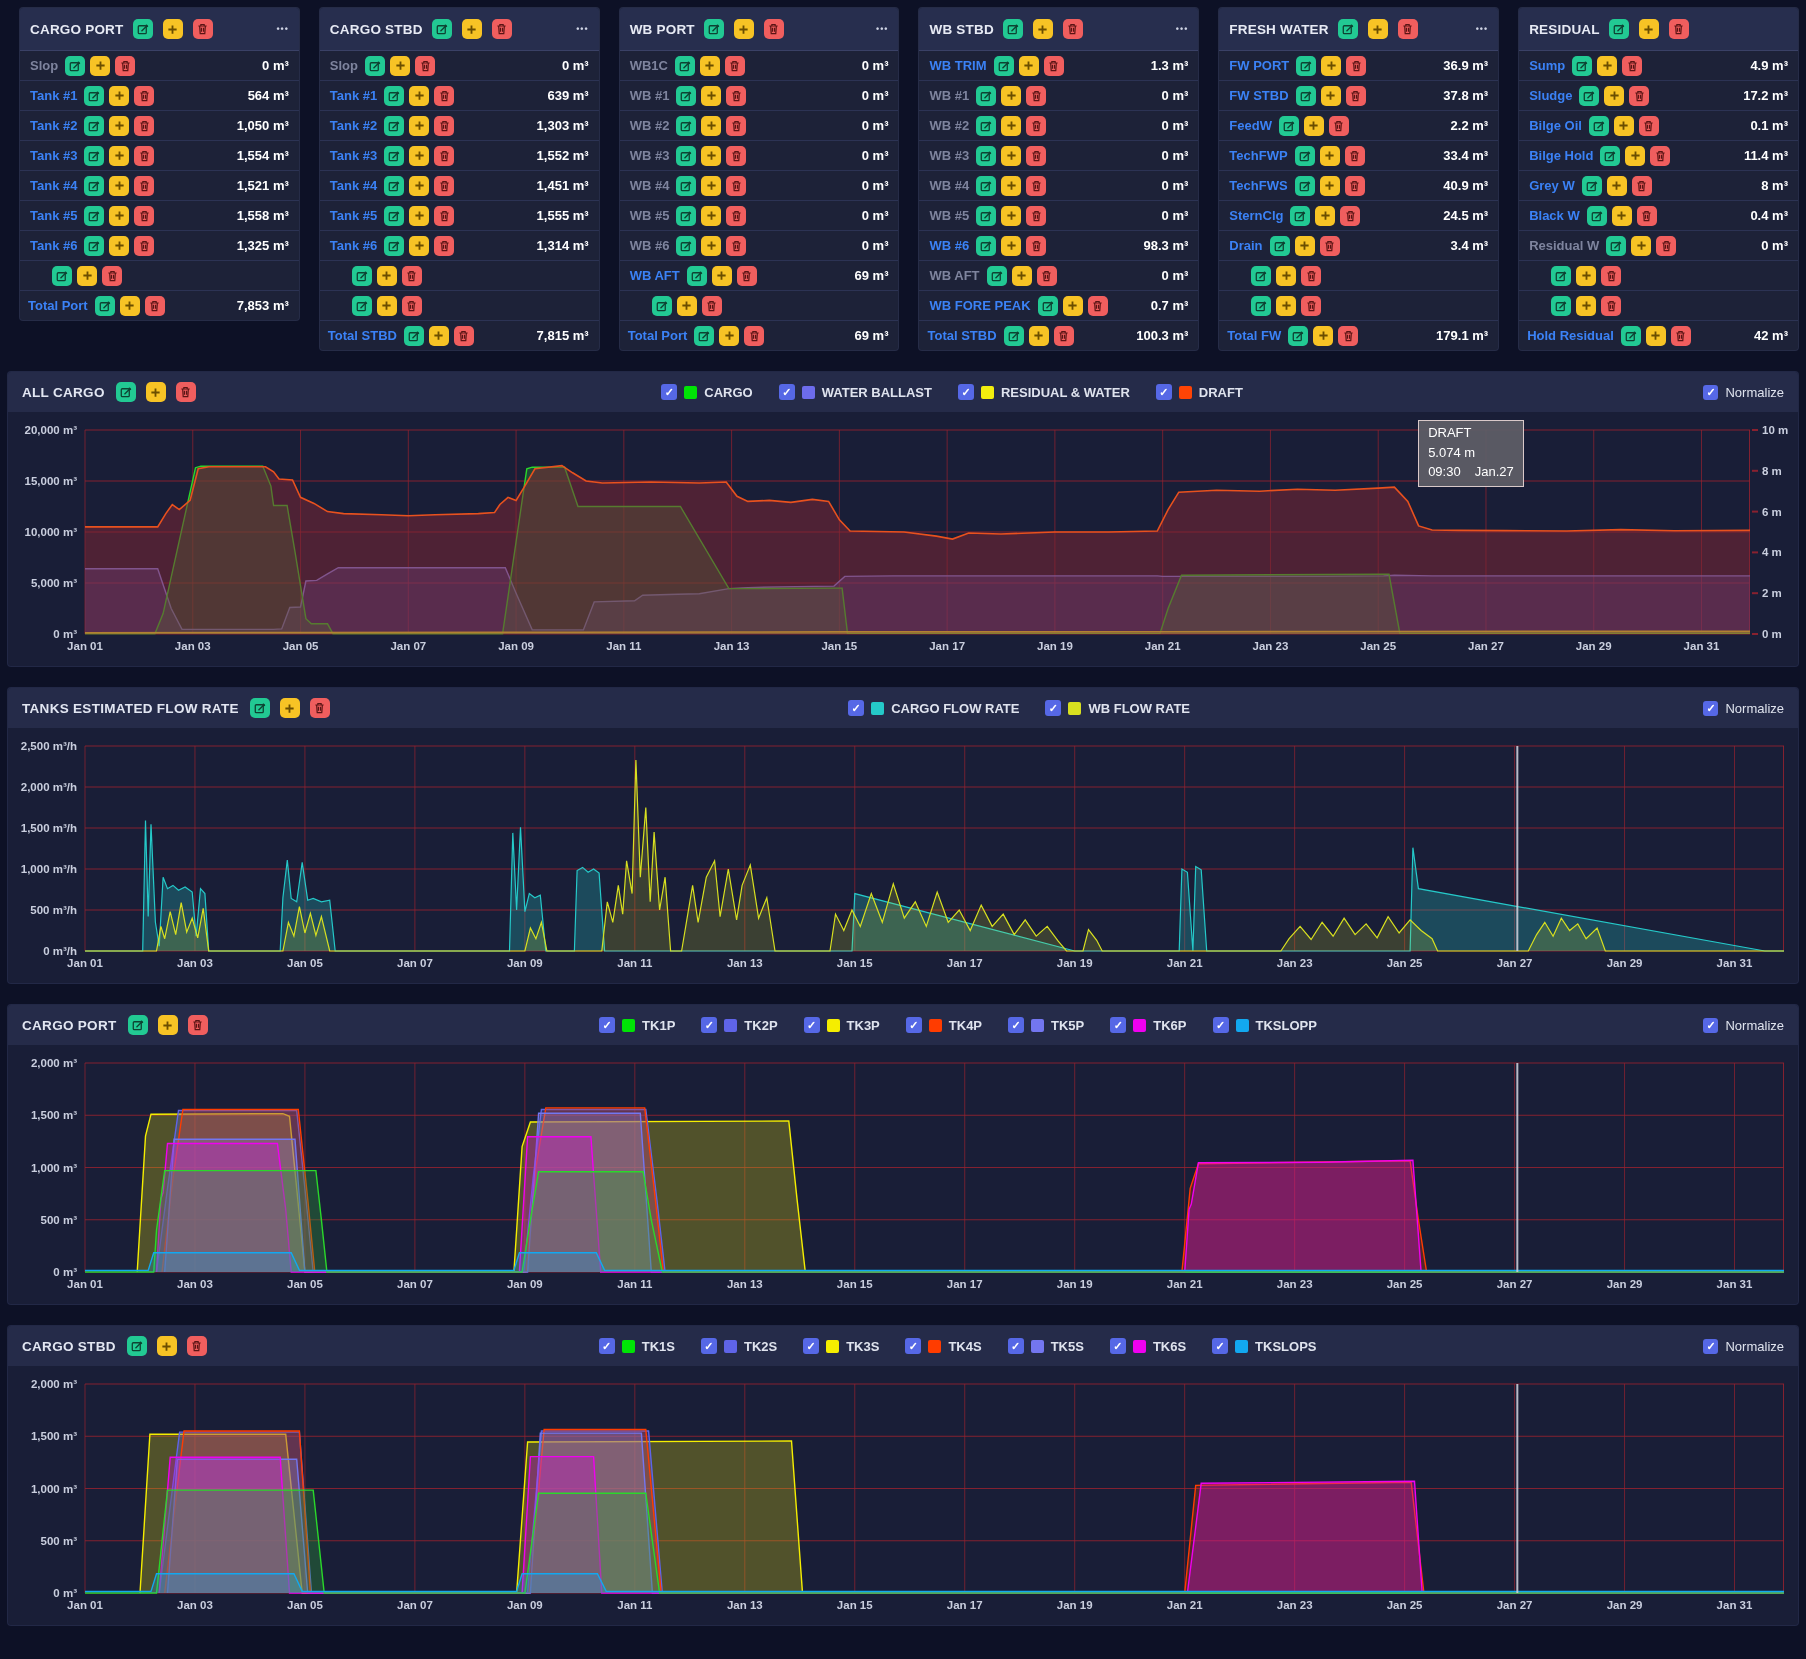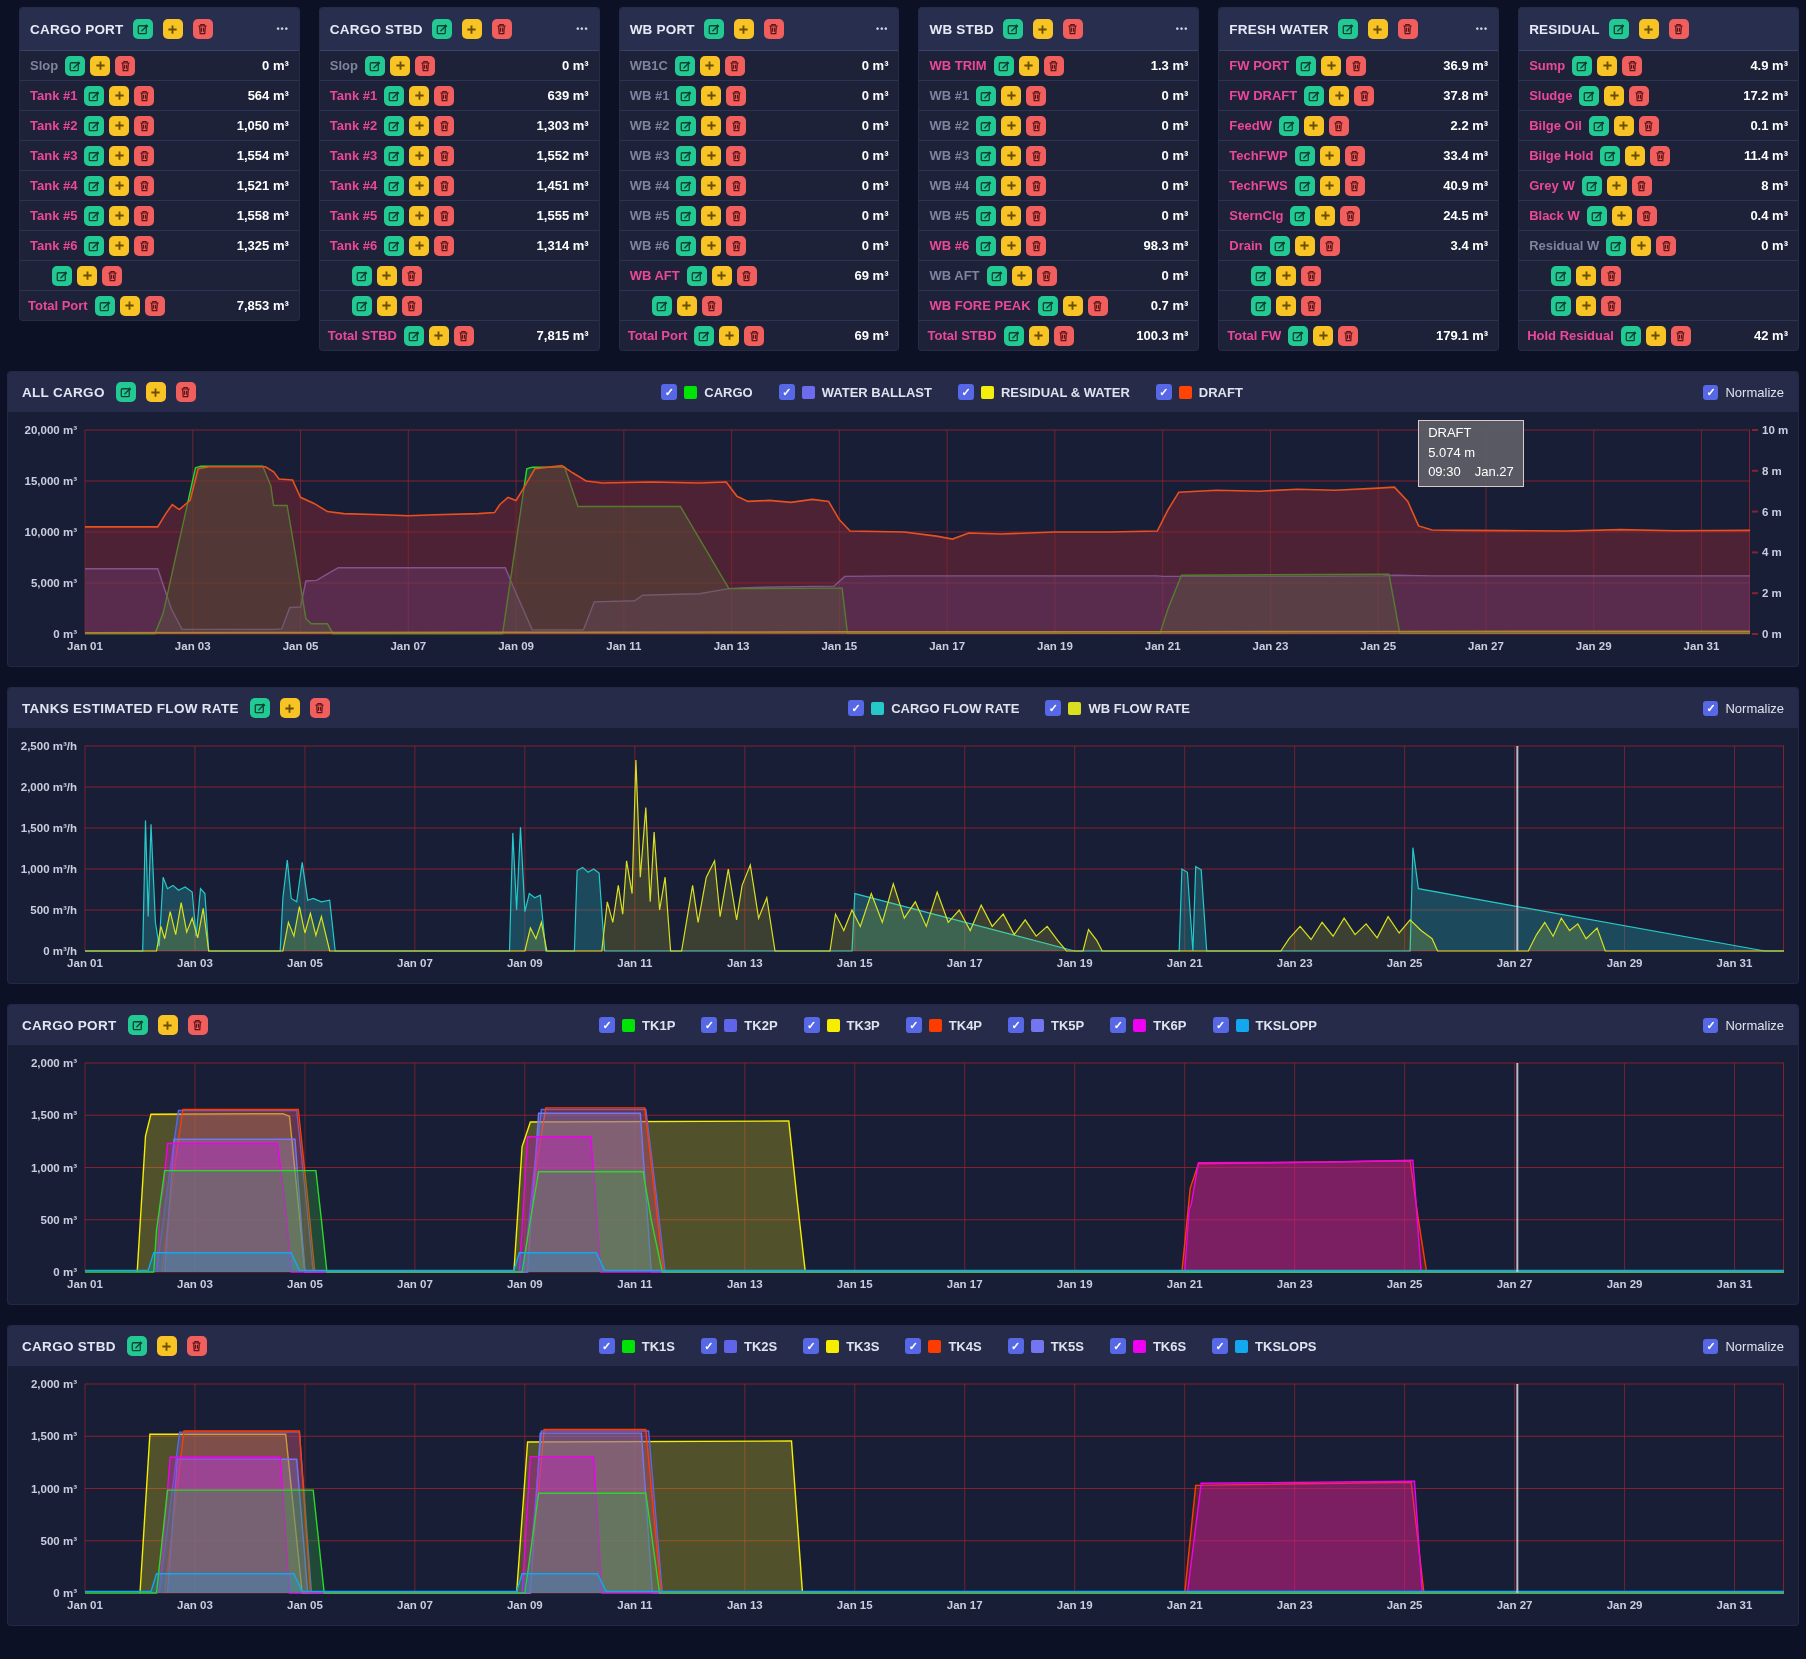--- a/index.html
+++ b/index.html
@@ -6,21 +6,21 @@
   body{width:1806px;height:1659px;overflow:hidden;}
   
   .panels{display:flex;gap:21px;padding:8px 8px 0 20px;align-items:flex-start;}
   .panel{width:280px;background:#1d2238;border-radius:3px;font-size:13px;box-shadow:0 0 0 1px #262c47;}
   .panel-header{background:#272e4e;display:flex;align-items:center;gap:5px;padding:0 10px;height:42px;
     font-weight:bold;font-size:13.5px;border-bottom:1px solid #3a4166;border-radius:3px 3px 0 0;}
   .panel-title{color:#e7eaf4;margin-right:4px;letter-spacing:.2px;white-space:nowrap;}
   .menu-dots{margin-left:auto;color:#cfd4e4;font-weight:bold;font-size:15px;letter-spacing:1px;cursor:pointer;line-height:0;}
   .trow{display:flex;align-items:center;padding:0 10px;height:29px;border-bottom:1px solid #2c3354;}
   .trow:last-child{border-bottom:none;padding-left:8px;}
-  .trow .lbl{font-weight:bold;color:#ec4899;margin-right:7px;white-space:nowrap;}
+  .trow .lbl{font-weight:bold;color:#3b82f6;margin-right:7px;white-space:nowrap;}
   .trow.dim .lbl{color:#7e849e;}
   .trow .val{margin-left:auto;font-weight:bold;color:#ffffff;white-space:nowrap;padding-left:4px;}
   .btn{width:20px;height:20px;border-radius:5px;display:inline-flex;align-items:center;justify-content:center;
     margin-right:5px;cursor:pointer;flex:none;}
   .btn.edit{background:#22c993;}
   .btn.add{background:#f7c325;}
   .btn.del{background:#f05e5e;}
   .indent{margin-left:22px;}
   
   .section{margin:22px 8px 0 8px;background:#191e37;border-radius:3px;box-shadow:0 0 0 1px #222846;}
@@ -1069,21 +1069,21 @@
           </span>
           <span class="btn del">
             <span style="line-height:0"><svg width="11" height="12" viewBox="0 0 12 13" fill="none" stroke="#5a1414" stroke-width="1.3">
                 <path d="M1.5 3.2 H10.5 M4.2 3.2 V1.6 H7.8 V3.2 M2.9 3.2 L3.5 11.6 H8.5 L9.1 3.2 M4.9 5.2 V9.6 M7.1 5.2 V9.6"></path>
               </svg></span>
           </span>
         </span>
         <span class="val">36.9 m³</span>
       </div>
       <div class="trow">
-        <span class="lbl">FW DRAFT</span>
+        <span class="lbl">FW STBD</span>
         <span style="display: inline-flex; align-items: center;">
           <span class="btn edit">
             <span style="line-height:0"><svg width="12" height="12" viewBox="0 0 14 14" fill="none" stroke="#0e4232" stroke-width="1.5">
                 <rect x="1.5" y="3.2" width="9.3" height="9.3" rx="1.2"></rect>
                 <path d="M5.2 9.6 L12.2 2.6"></path>
                 <path d="M10.8 1.6 L13.2 4 L12.2 5 L9.8 2.6 Z" fill="#0e4232" stroke="none"></path>
               </svg></span>
           </span>
           <span class="btn add">
             <span style="line-height:0"><svg width="11" height="11" viewBox="0 0 12 12" stroke="#6b4e00" stroke-width="2" fill="none">

